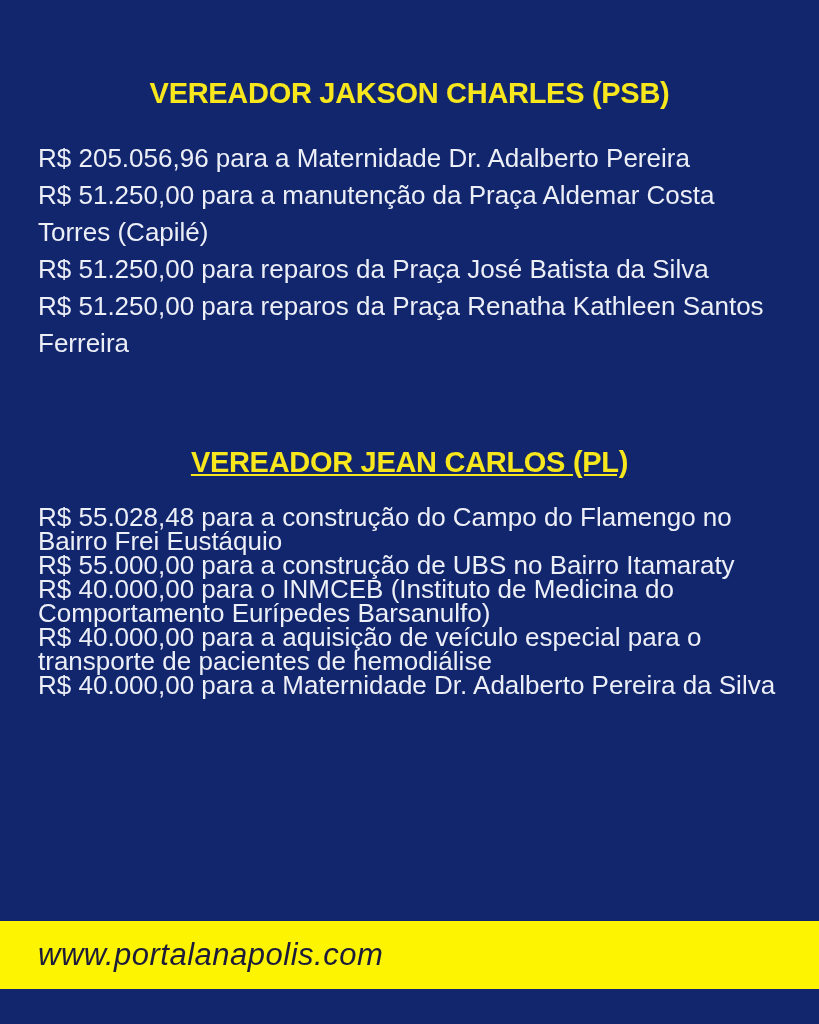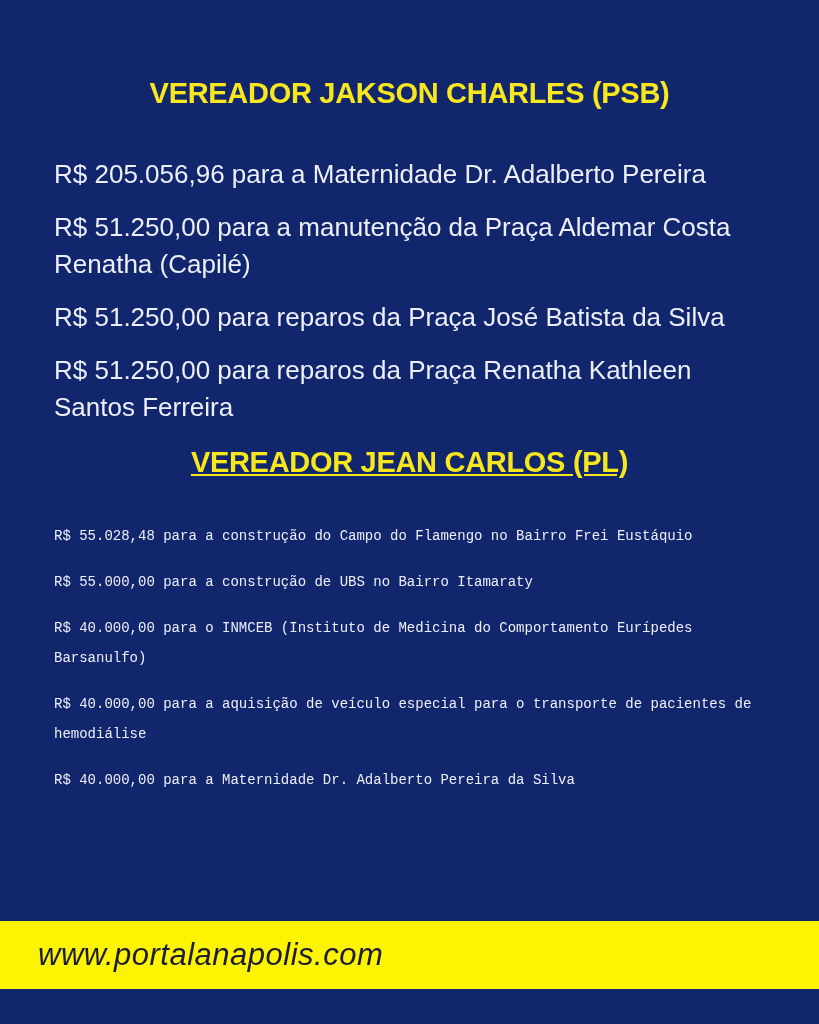--- a/index.html
+++ b/index.html
@@ -38,25 +38,24 @@
       top: 140px;
       left: 38px;
       width: 743px;
       font-size: 26px;
       line-height: 37px;
     }
     .list2 {
       top: 505px;
       left: 38px;
       width: 745px;
-      font-size: 14px;
-      line-height: 30px;
-      font-family: Liberation Mono, monospace;
+      font-size: 26px;
+      line-height: 24px;
     }
-    .alloc { margin: 16px; }
+    .alloc { margin: 0; }
     .footer-band {
       position: absolute;
       top: 893px;
       left: 0;
       width: 100%;
       height: 68px;
       background: var(--footer-band, #fdf402);
       display: flex;
       align-items: center;
       margin-top: 28px;
@@ -71,21 +70,21 @@
   </style>
 </head>
 <body>
 
 <div class="poster" style="--background: #12266e; --heading-yellow: #f7e71c; --body-text: #edeff7; --footer-band: #fdf402; --footer-text: #1c1c3a;">
 
   <h1 class="section-title t1">VEREADOR JAKSON CHARLES (PSB)</h1>
 
   <div class="alloc-list list1">
     <p class="alloc">R$ 205.056,96 para a Maternidade Dr. Adalberto Pereira</p>
-    <p class="alloc">R$ 51.250,00 para a manutenção da Praça Aldemar Costa Renatha (Capilé)</p>
+    <p class="alloc">R$ 51.250,00 para a manutenção da Praça Aldemar Costa Torres (Capilé)</p>
     <p class="alloc">R$ 51.250,00 para reparos da Praça José Batista da Silva</p>
     <p class="alloc">R$ 51.250,00 para reparos da Praça Renatha Kathleen Santos Ferreira</p>
   </div>
 
   <h1 class="section-title t2">VEREADOR JEAN CARLOS (PL)</h1>
 
   <div class="alloc-list list2">
     <p class="alloc">R$ 55.028,48 para a construção do Campo do Flamengo no Bairro Frei Eustáquio</p>
     <p class="alloc">R$ 55.000,00 para a construção de UBS no Bairro Itamaraty</p>
     <p class="alloc">R$ 40.000,00 para o INMCEB (Instituto de Medicina do Comportamento Eurípedes Barsanulfo)</p>

